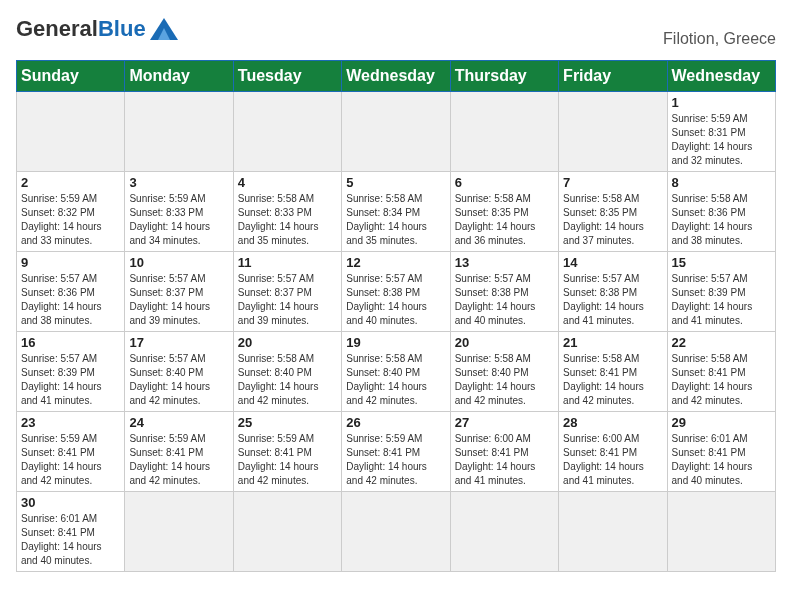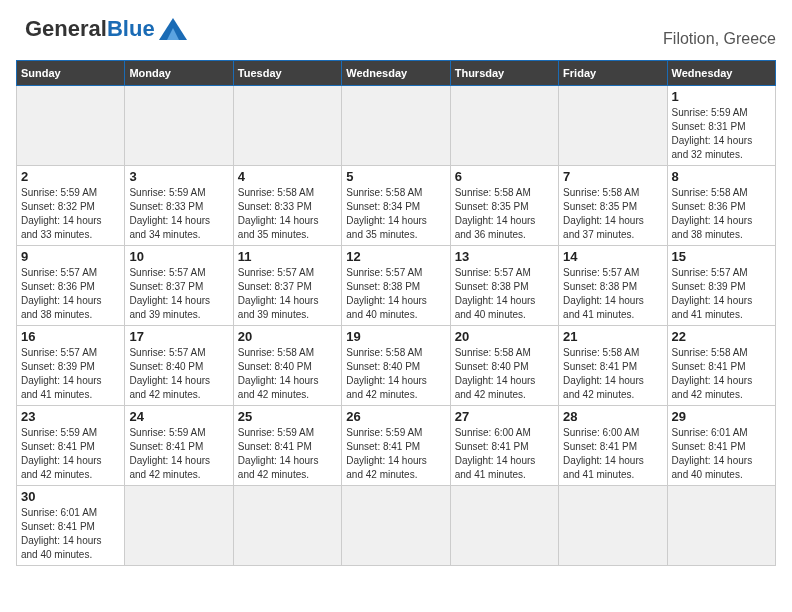--- a/index.html
+++ b/index.html
@@ -13,21 +13,20 @@
     .header {
       display: flex;
       justify-content: space-between;
       align-items: flex-start;
       margin-bottom: 12px;
     }
     .logo-area {
       display: flex;
       flex-direction: column;
       align-items: center;
-      margin-left: 9px;
     }
     .logo-text {
       display: flex;
       align-items: center;
       font-size: 22px;
       font-weight: bold;
       color: #333;
     }
     .logo-general { color: #333; }
     .logo-blue { color: #1a6bb5; }
@@ -49,25 +48,25 @@
       font-size: 16px;
       color: #555;
       margin-top: 14px;
     }
     .calendar {
       width: 100%;
       border-collapse: collapse;
       font-size: 10px;
     }
     .calendar thead tr th {
-      background: #404040;
+      background: #15803d;
       color: #fff;
       padding: 6px 4px;
       text-align: left;
-      font-size: 11px;
+      font-size: 16px;
       font-weight: bold;
       border: 1px solid #1a6bb5;
     }
     .calendar tbody tr td {
       border: 1px solid #ccc;
       vertical-align: top;
       padding: 3px 4px;
       width: 108px;
       min-height: 75px;
       background: #fff;

